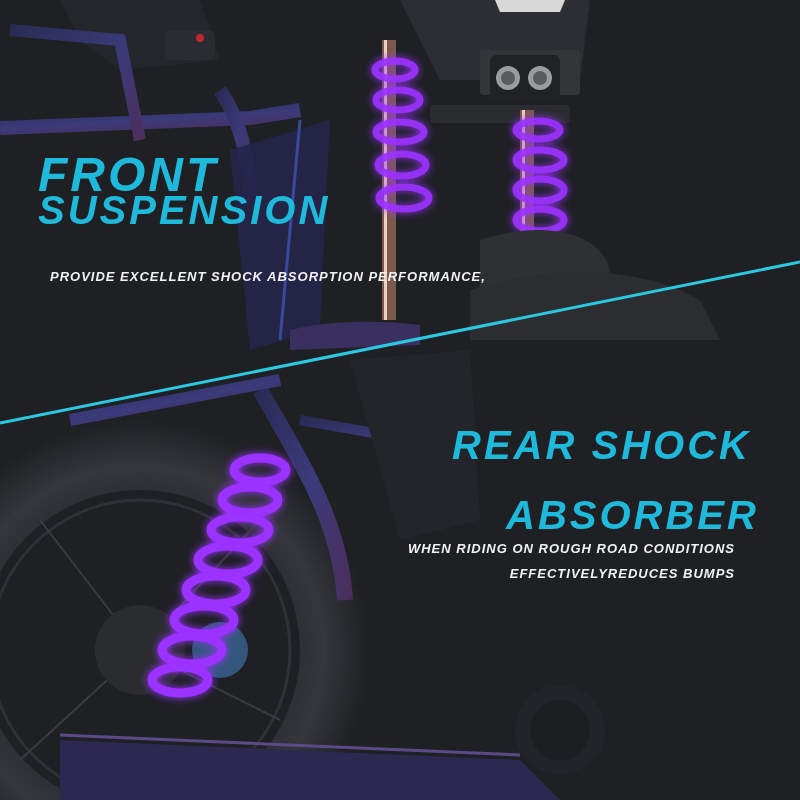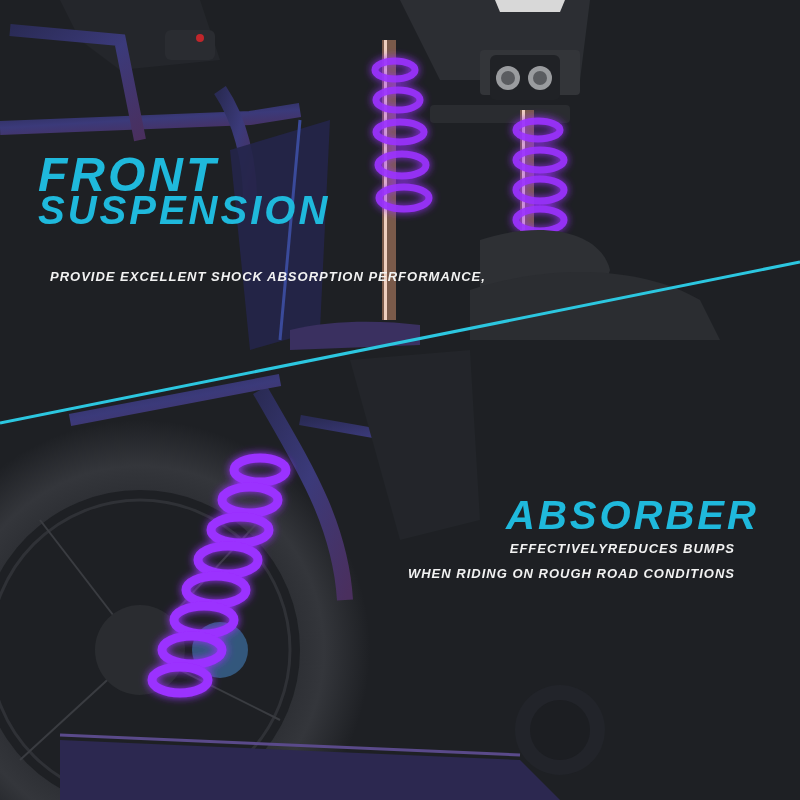--- a/index.html
+++ b/index.html
@@ -128,19 +128,20 @@
 
     <line x1="0" y1="423" x2="800" y2="262" stroke="#2cc7e0" stroke-width="3"></line>
   </svg>
 
   <h1 class="heading" id="front-h1">FRONT</h1>
   <h1 class="heading" id="front-h2">SUSPENSION</h1>
   <div class="sub" id="front-sub">
     <div>PROVIDE EXCELLENT SHOCK ABSORPTION PERFORMANCE,</div>
   </div>
 
+  <h1 class="heading" id="rear-h1">REAR SHOCK</h1>
   <h1 class="heading" id="rear-h2">ABSORBER</h1>
   <div class="sub" id="rear-sub">
+    <div>WHEN RIDING ON ROUGH ROAD CONDITIONS</div>
     <div>EFFECTIVELYREDUCES BUMPS</div>
-    <div>WHEN RIDING ON ROUGH ROAD CONDITIONS</div>
   </div>
 
 </div>
 
 </body></html>

